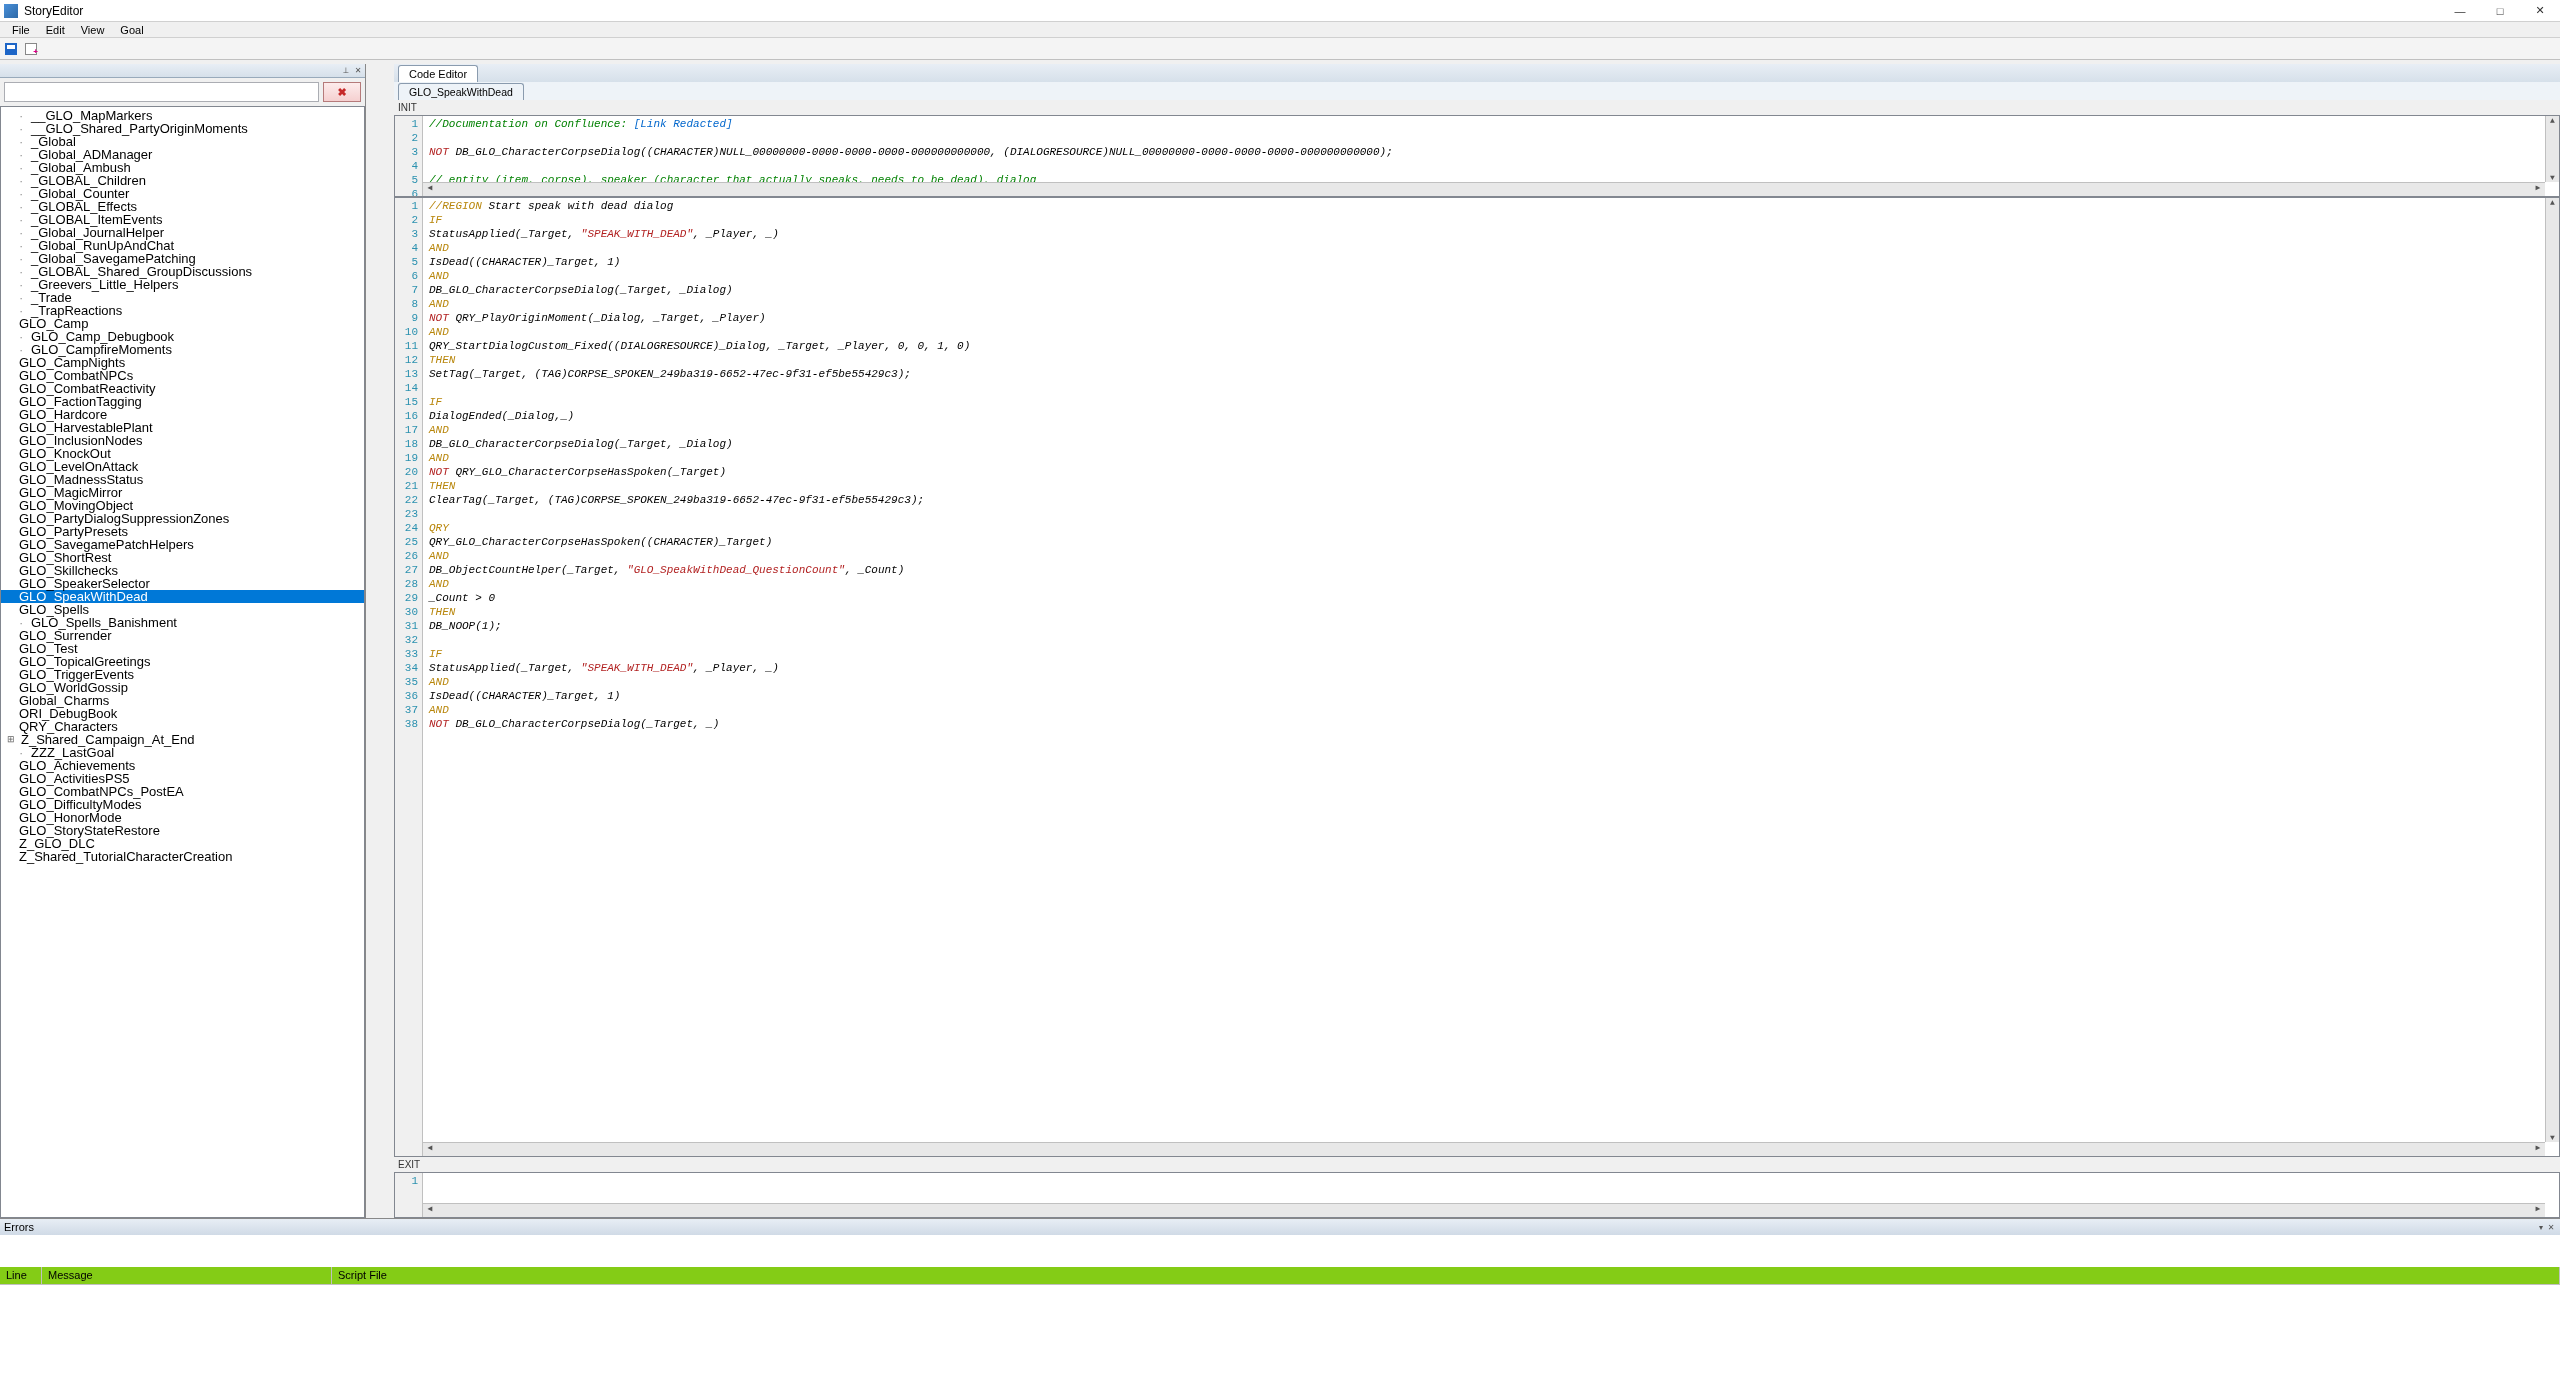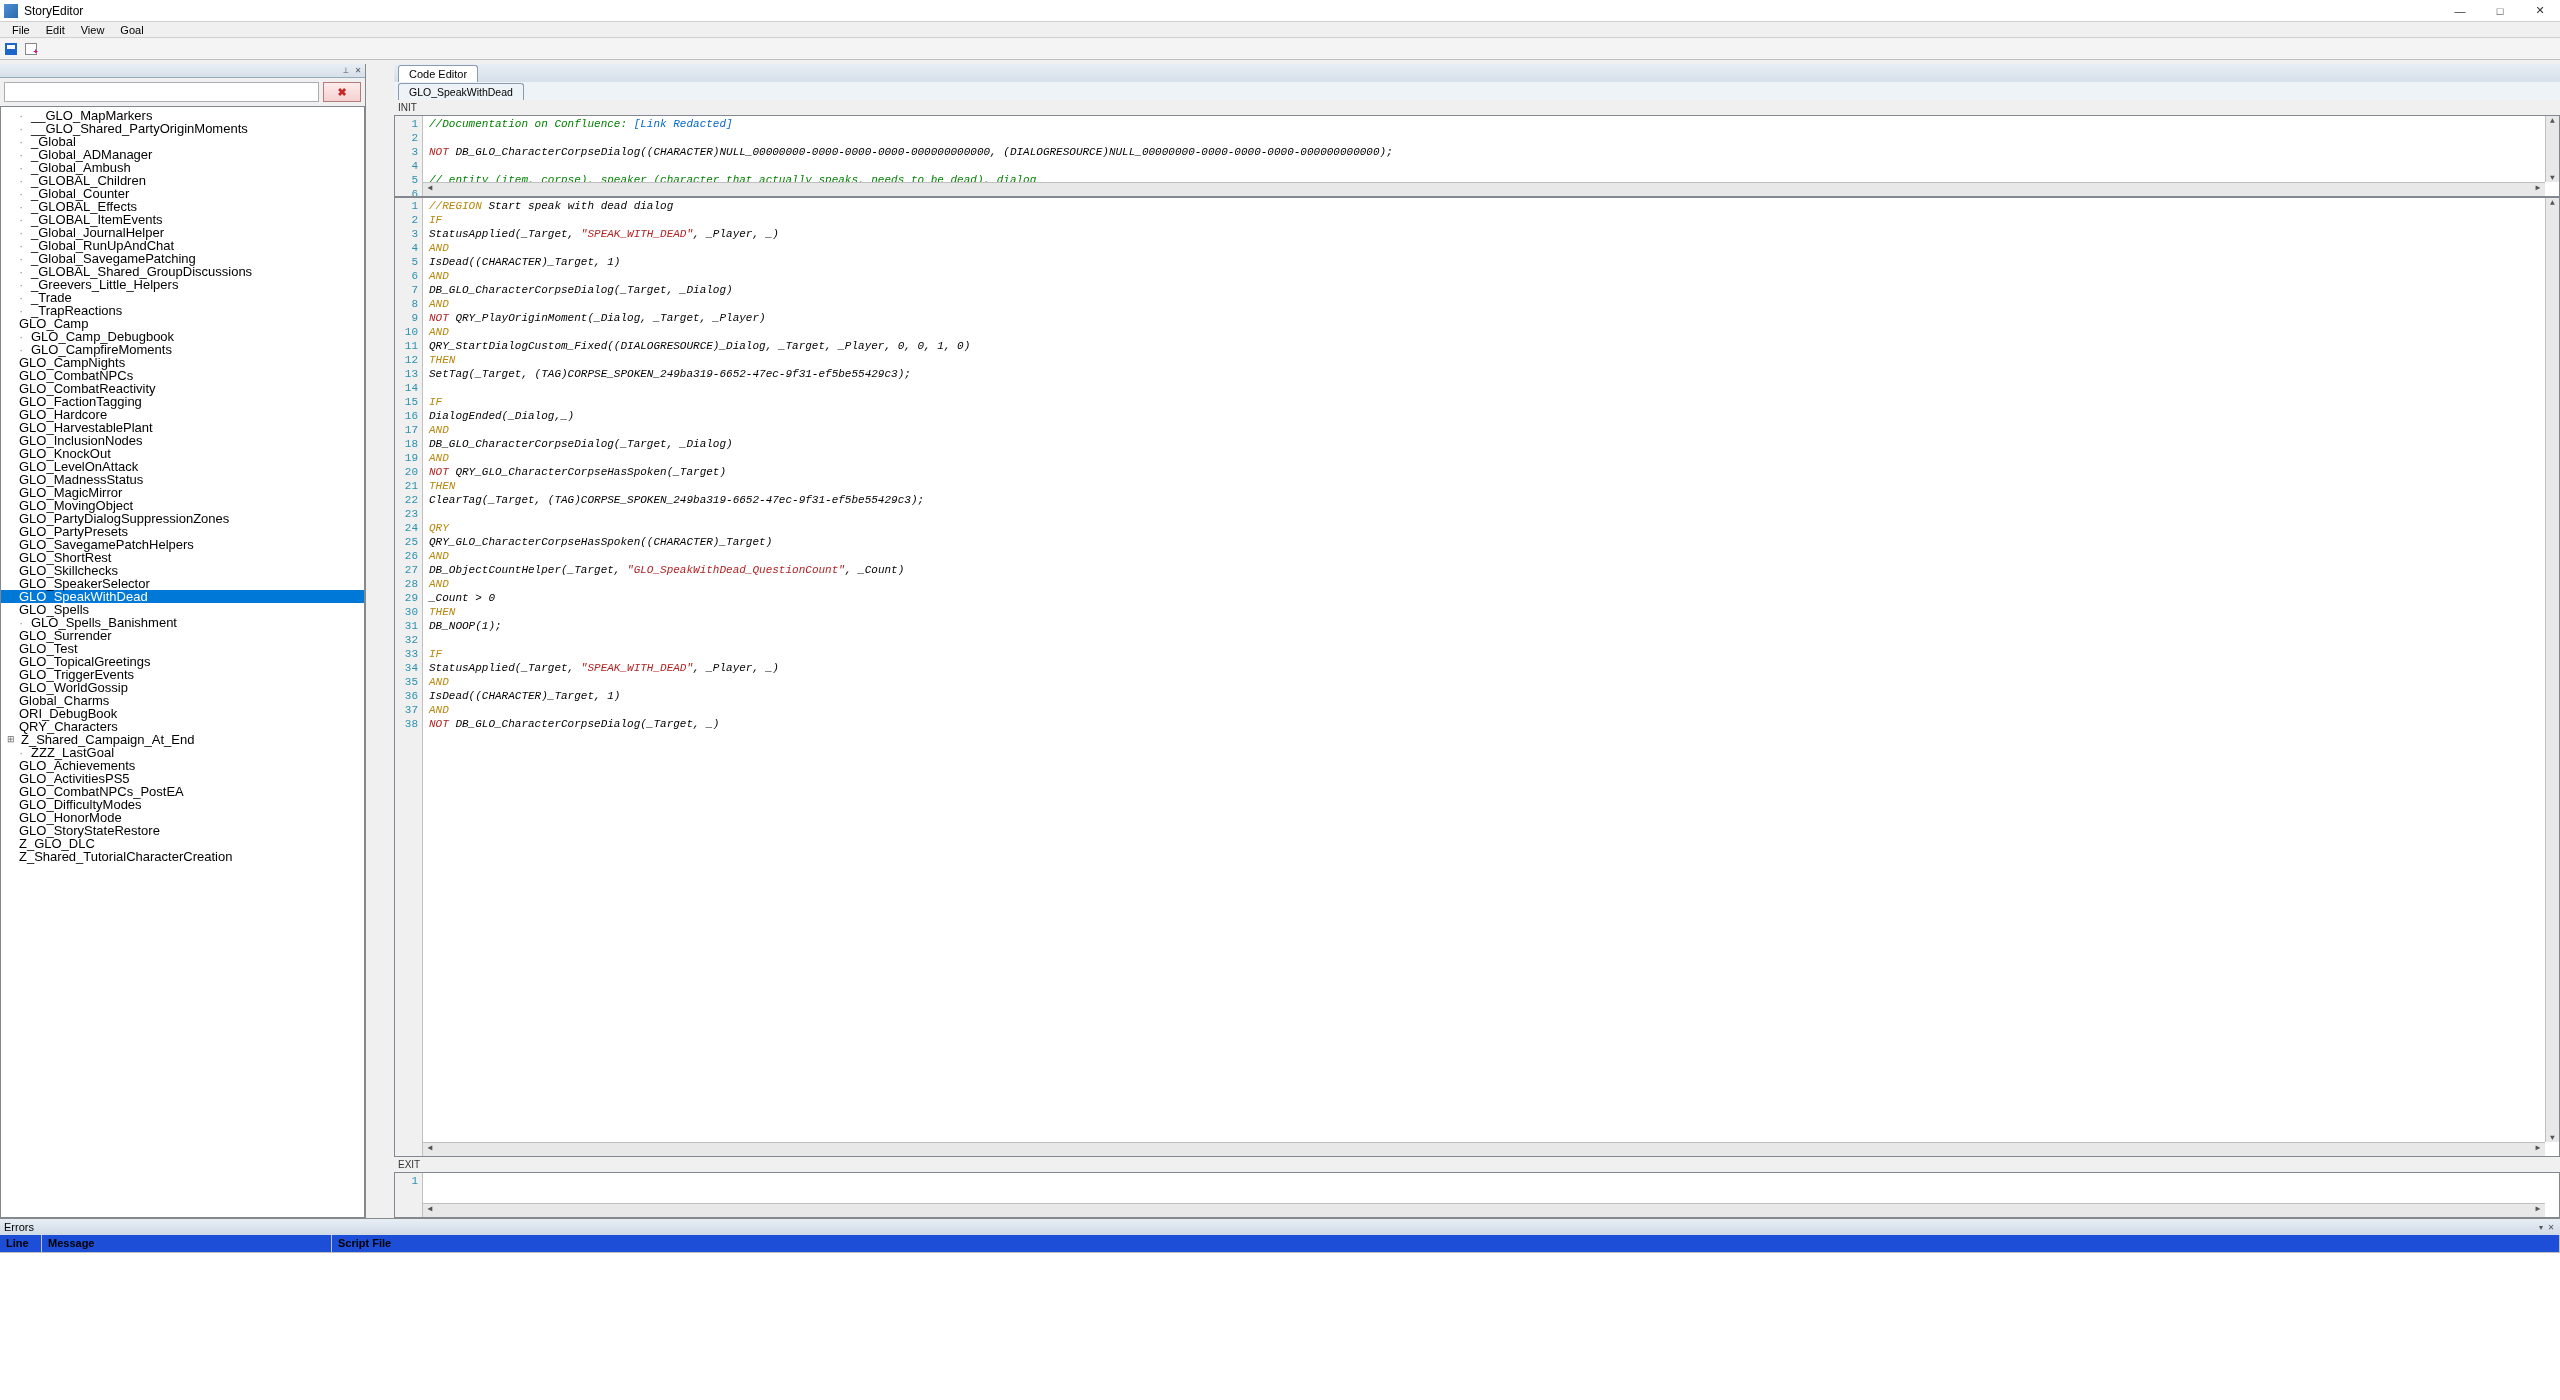--- a/index.html
+++ b/index.html
@@ -63,24 +63,24 @@
   .kw-then { color: #b8860b; }
   .kw-if { color: #b8860b; }
   .kw-qry { color: #b8860b; }
   .kw-region { color: #b8860b; }
   .comment { color: #008000; }
   .comment-link { color: #0066cc;}
   .string { color: #b22222; }
   .guid { color: #0066cc; }
   
   
-  .errors-panel { position: absolute; left: 0; right: 0; bottom: 0; height: 182px; background: #fff; border-top: 1px solid #888; display:flex; flex-direction:column;}
+  .errors-panel { position: absolute; left: 0; right: 0; bottom: 0; height: 182px; background: #fff; border-top: 1px solid #888; display:flex; flex-direction:column;gap:32px;}
   .errors-title { height: 16px; background: linear-gradient(#e8eef5,#d0dae6); padding: 0 4px; font-size: 11px; display:flex; align-items:center;}
   .errors-title span{flex:1;}
-  .errors-head { height: 18px; display: flex; background: #1d4ed8; border-bottom: 1px solid #c0c0c0; font-weight: bold; }
+  .errors-head { height: 18px; display: flex; background: #84cc16; border-bottom: 1px solid #c0c0c0; }
   .errors-head div { border-right: 1px solid #c0c0c0; padding: 2px 6px; font-size: 11px; }
   .col-line { width: 42px; }
   .col-msg { width: 290px; }
   .col-file { flex: 1; }
   .errors-body { flex:1; background:#fff;}
 </style>
 </head>
 <body>
 
 <div class="titlebar">

